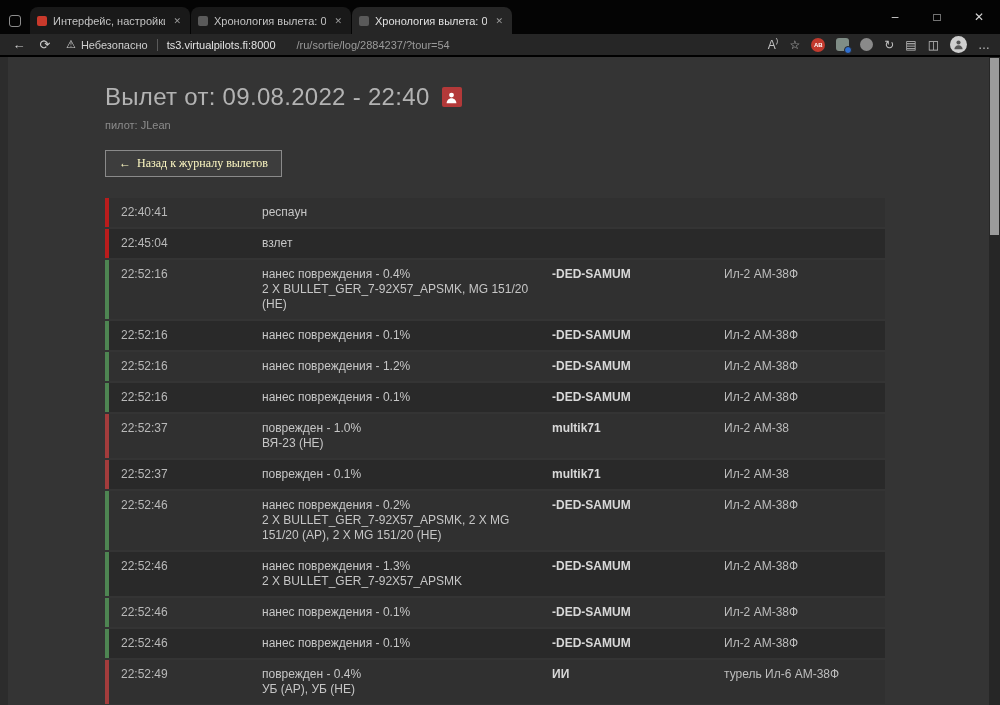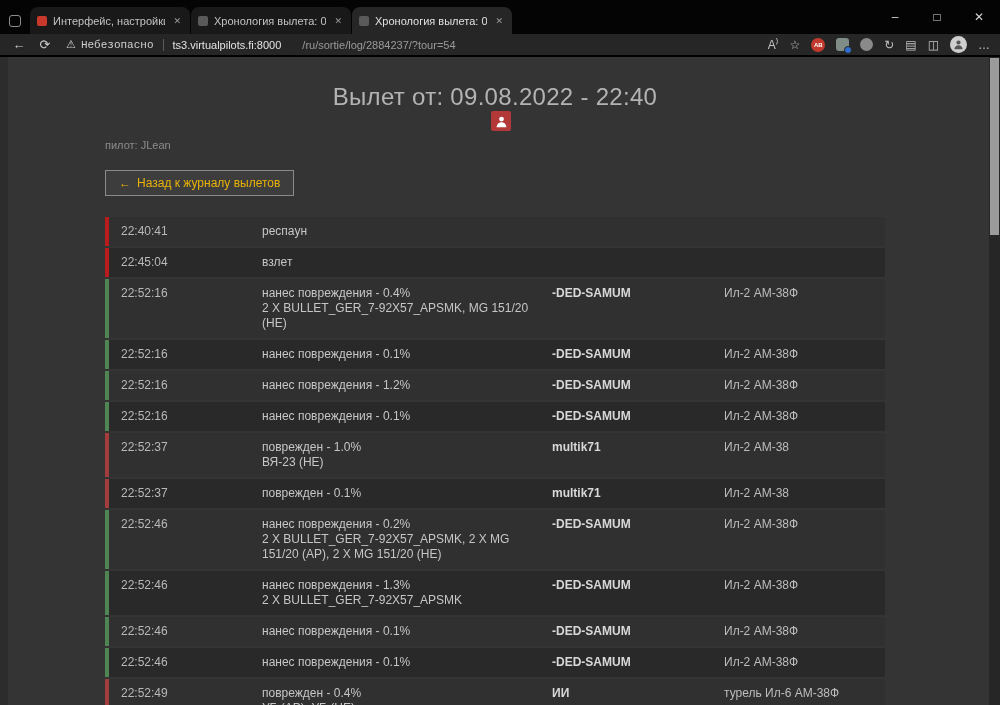--- a/index.html
+++ b/index.html
@@ -20,21 +20,21 @@
   .tab-close { flex:0 0 auto; color:#9a9a9a; font-size:9px; padding:2px; }
   .win-controls { margin-left:auto; display:flex; height:100%; align-items:stretch; }
   .win-controls span { width:42px; display:flex; align-items:center; justify-content:center;
     color:#d5d5d5; font-size:12px; }
 
   .navbar { height:22px; background:#262626; display:flex; align-items:center;
     color:#c5c5c5; font-size:11px; border-bottom:1px solid #000; padding:0 6px; }
   .nav-icon { width:26px; text-align:center; font-size:13px; color:#cdcdcd; }
   .address { flex:1; display:flex; align-items:center; margin:0 8px; overflow:hidden; white-space:nowrap; }
   .address .warn { font-size:11px; margin-right:5px; color:#cfcfcf; }
-  .address .sec { color:#cfcfcf;font-family:Liberation Mono, monospace; }
+  .address .sec { color:#cfcfcf; }
   .address .divider { width:1px; height:12px; background:#5a5a5a; margin:0 9px; }
   .address .host { color:#e3e3e3; }
   .address .path { color:#9a9a9a;padding-left:21px; }
   .nav-right { display:flex; align-items:center; gap:11px; padding-right:4px; }
   .nav-right .glyph { color:#c2c2c2; font-size:12px; }
   .ext-red { width:14px; height:14px; border-radius:50%; background:#c23a2e; color:#fff;
     font-size:6px; font-weight:bold; display:inline-flex; align-items:center; justify-content:center; }
   .ext-sq { width:13px; height:13px; border-radius:3px; background:#7f8d86; position:relative; display:inline-block; }
   .ext-sq .dot { position:absolute; right:-3px; bottom:-3px; width:8px; height:8px; border-radius:50%;
     background:#2f6fd0; border:1px solid #262626; }
@@ -42,26 +42,26 @@
   .avatar { width:17px; height:17px; border-radius:50%; background:#cfcfcf; display:inline-flex;
     align-items:center; justify-content:center; overflow:hidden; }
 
   
   .page { position:absolute; top:57px; left:0; right:0; bottom:0; background:#343434; overflow:hidden; }
   .page::before { content:""; position:absolute; left:0; top:0; bottom:0; width:8px; background:#2c2c2c; }
   .page-scrollbar { position:absolute; right:0; top:0; bottom:0; width:11px; background:#262626; }
   .page-scrollbar .thumb { position:absolute; top:1px; left:1px; right:1px; height:177px; background:#9b9b9b; }
 
   .content { margin-left:105px; width:780px; padding-top:26px; }
-  h1 { font-size:24px; font-weight:normal; color:#b3b3b3; letter-spacing:0.3px; display:flex; align-items:center;flex-direction:column; }
+  h1 { font-size:24px; font-weight:normal; color:#b3b3b3; letter-spacing:0.3px; display:flex; align-items:center; }
   .badge { width:20px; height:20px; background:#b33939; border-radius:2px; margin-left:12px;
     display:inline-flex; align-items:center; justify-content:center; }
   .pilot { font-size:11px; color:#8c8c8c; margin-top:8px; }
   .back-btn { display:inline-block; margin-top:19px; padding:5px 13px; background:#3d3d3d;
-    border:1px solid #8a8a8a; color:#eab308; font-size:12px; cursor:pointer; }
+    border:1px solid #8a8a8a; color:#fef9c3; font-size:12px; cursor:pointer;font-family:Liberation Serif, serif; }
   .back-btn .arr { margin-right:6px; }
 
   .log { margin-top:21px; }
   .row { display:flex; align-items:flex-start; border-left:4px solid #b91c1c;
     padding:7px 12px 7px 0; margin-bottom:2px; font-size:12px; line-height:15px; }
   .row.light { background:#303030; }
   .row.dark  { background:#292929; }
   .row.green { border-left-color:#4e8552; }
   .row.red   { border-left-color:#a33c3c; }
   .c-time { width:153px; padding-left:12px; color:#b9b9b9; }

